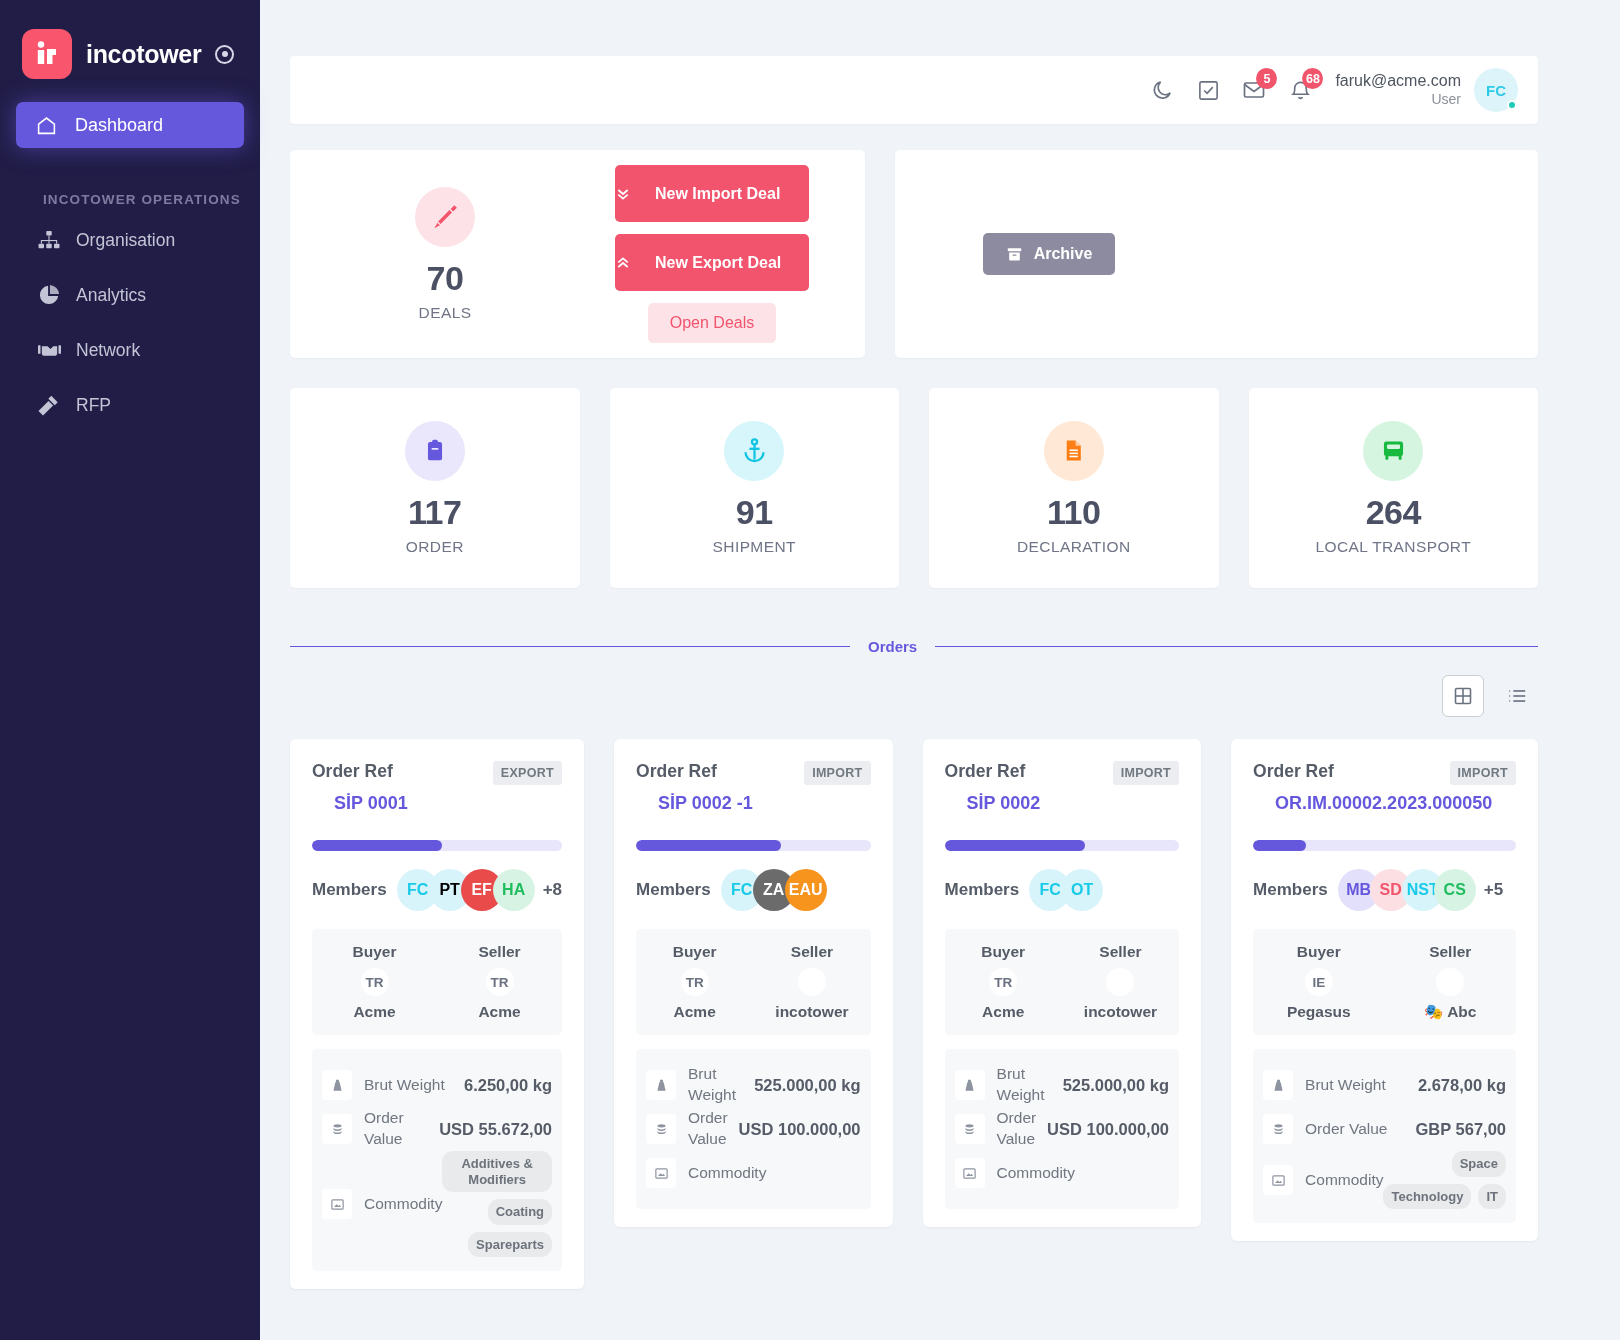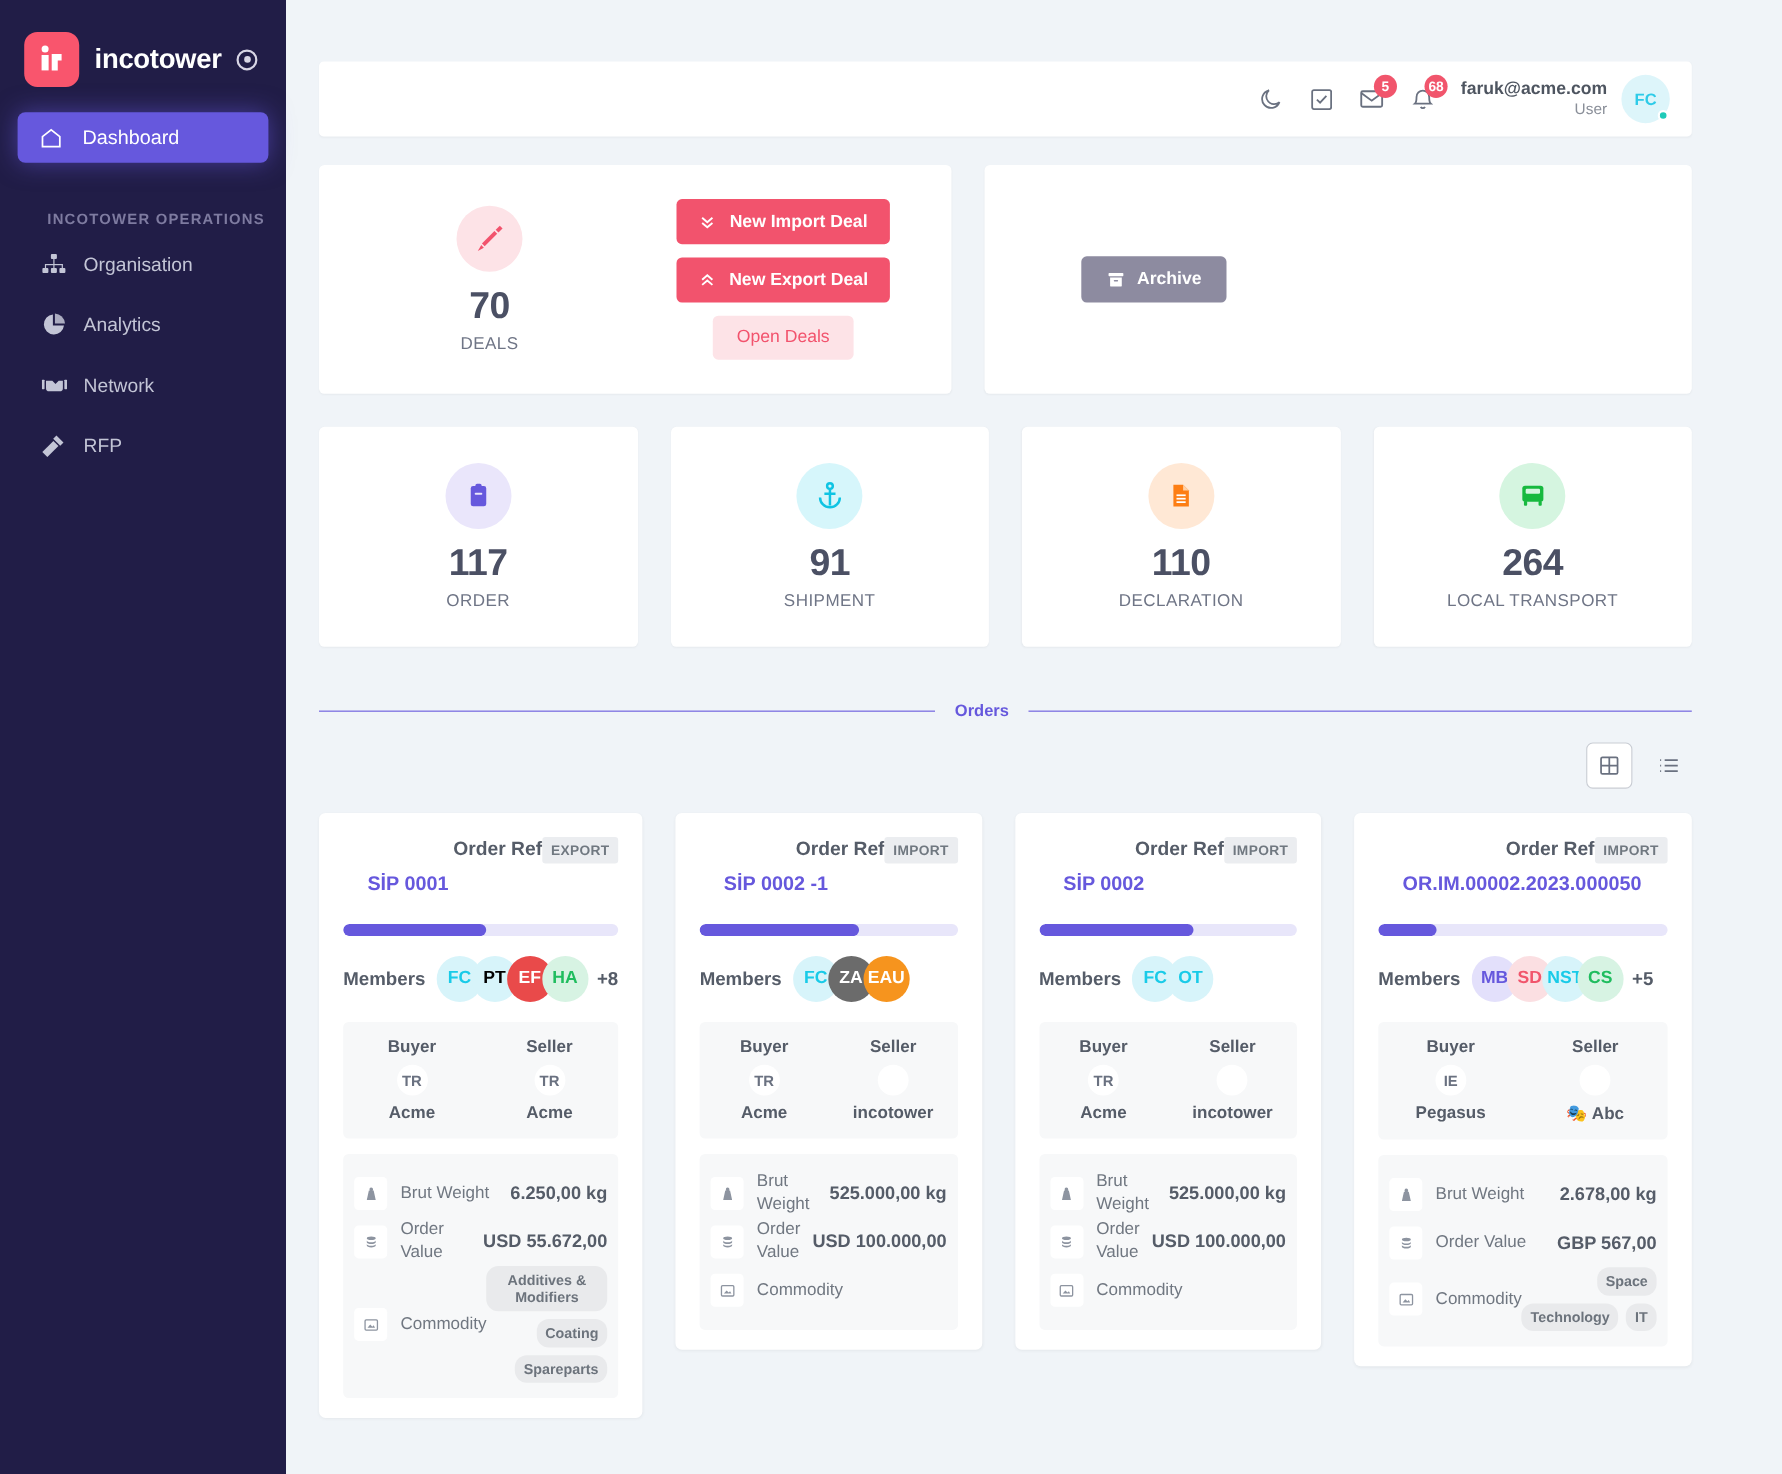--- a/index.html
+++ b/index.html
@@ -69,21 +69,21 @@
   }
   .tb-icons { display: flex; align-items: center; gap: 20px; }
   .tb-icon { position: relative; width: 26px; height: 26px; display:flex; align-items:center; justify-content:center; cursor:pointer; }
   .badge {
     position: absolute; top: -9px; right: -10px;
     min-width: 21px; height: 21px; border-radius: 50%;
     background: #f1556c; color:#fff; font-size: 12.5px; font-weight:700;
     display:flex; align-items:center; justify-content:center;
   }
   .tb-user { margin-left: 22px; text-align: right; line-height: 1.25; }
-  .tb-user .email { font-size: 16px; font-weight: 700; color:#4e5560; }
+  .tb-user .email { font-size: 16px; font-weight: 400; color:#4e5560; }
   .tb-user .role { font-size: 14px; color:#8a8f99; }
   .tb-avatar {
     margin-left: 13px; width: 44px; height: 44px; border-radius: 50%;
     background: #ddf5fa; color:#2ecbe8; font-weight:700; font-size:15px;
     display:flex; align-items:center; justify-content:center; position:relative;
   }
   .tb-avatar .online {
     position:absolute; right:1px; bottom:2px; width:10px;height:10px;border-radius:50%;
     background:#1ecab8; border:2px solid #fff;
   }
@@ -97,22 +97,22 @@
   .deal-left { width: 230px; text-align:center; }
   .circ {
     width:60px;height:60px;border-radius:50%;margin:0 auto;
     display:flex;align-items:center;justify-content:center;
   }
   .stat-num { font-size:34px; font-weight:700; color:#4b5064; margin-top:12px; letter-spacing:-0.5px;}
   .stat-lbl { font-size:15.5px; color:#6f7586; letter-spacing:0.4px; margin-top:6px;}
   .deal-btns { margin-left: 55px; display:flex; flex-direction:column; align-items:center; gap:12px; }
   .btn-pink {
     background:#f2536d; color:#fff; border:none; border-radius:5px;
-    width: 194px; height: 41px; font-size:16px; font-weight:700;
-    display:flex; align-items:center; justify-content:center; gap:12px; cursor:pointer;
+    width: 194px; height: 57px; font-size:16px; font-weight:700;
+    display:flex; align-items:center; justify-content:flex-start; gap:24px; cursor:pointer;
     font-family:"Liberation Sans", sans-serif;
   }
   .btn-open {
     background:#fde3e7; color:#f2536d; border:none; border-radius:5px;
     width: 128px; height: 40px; font-size:16px; font-weight:400; cursor:pointer;
     font-family:"Liberation Sans", sans-serif;
   }
   .closed-card { flex:1; height: 208px; display:flex; align-items:center; justify-content:space-between; padding: 0 60px 0 88px; }
   .btn-archive {
     background:#8d8ba0; color:#fff; border:none; border-radius:5px;
@@ -136,21 +136,21 @@
   .view-toggle { display:flex; justify-content:flex-end; margin: 20px 82px 0 30px; gap: 12px; align-items:center; }
   .vt-btn {
     width:42px;height:42px;border-radius:6px;border:1px solid #c9cdd4;background:#fff;
     display:flex;align-items:center;justify-content:center;cursor:pointer;
   }
   .vt-btn.plain { border:none; background:transparent; }
 
   
   .orders { display:flex; margin: 22px 82px 0 30px; gap: 30px; align-items:flex-start; }
   .ocard { flex:1; background:#fff; border-radius:6px; box-shadow:0 1px 3px rgba(0,0,0,0.05); padding: 22px 22px 18px 22px; }
-  .oc-head { display:flex; justify-content:flex-end; align-items:flex-start; }
+  .oc-head { display:flex; justify-content:space-between; align-items:flex-start;gap:48px; }
   .oc-reflbl { font-size:17.5px; font-weight:700; color:#555c68; }
   .oc-tag {
     background:#ebedf0; color:#707880; font-size:12.5px; font-weight:600;
     padding:5px 8px; border-radius:3px; letter-spacing:0.3px; white-space:nowrap;
   }
   .oc-ref { font-size:18px; font-weight:700; color:#6658dd; margin: 8px 0 0 22px; white-space:nowrap; }
   .oc-prog { height: 11px; border-radius: 6px; background:#e8e6fa; margin-top: 26px; overflow:hidden; }
   .oc-prog i { display:block; height:100%; border-radius:6px; background:#6658dd; }
   .oc-mem { display:flex; align-items:center; margin-top: 18px; }
   .oc-mem-lbl { font-size:17px; font-weight:700; color:#555c68; margin-right:6px;}

